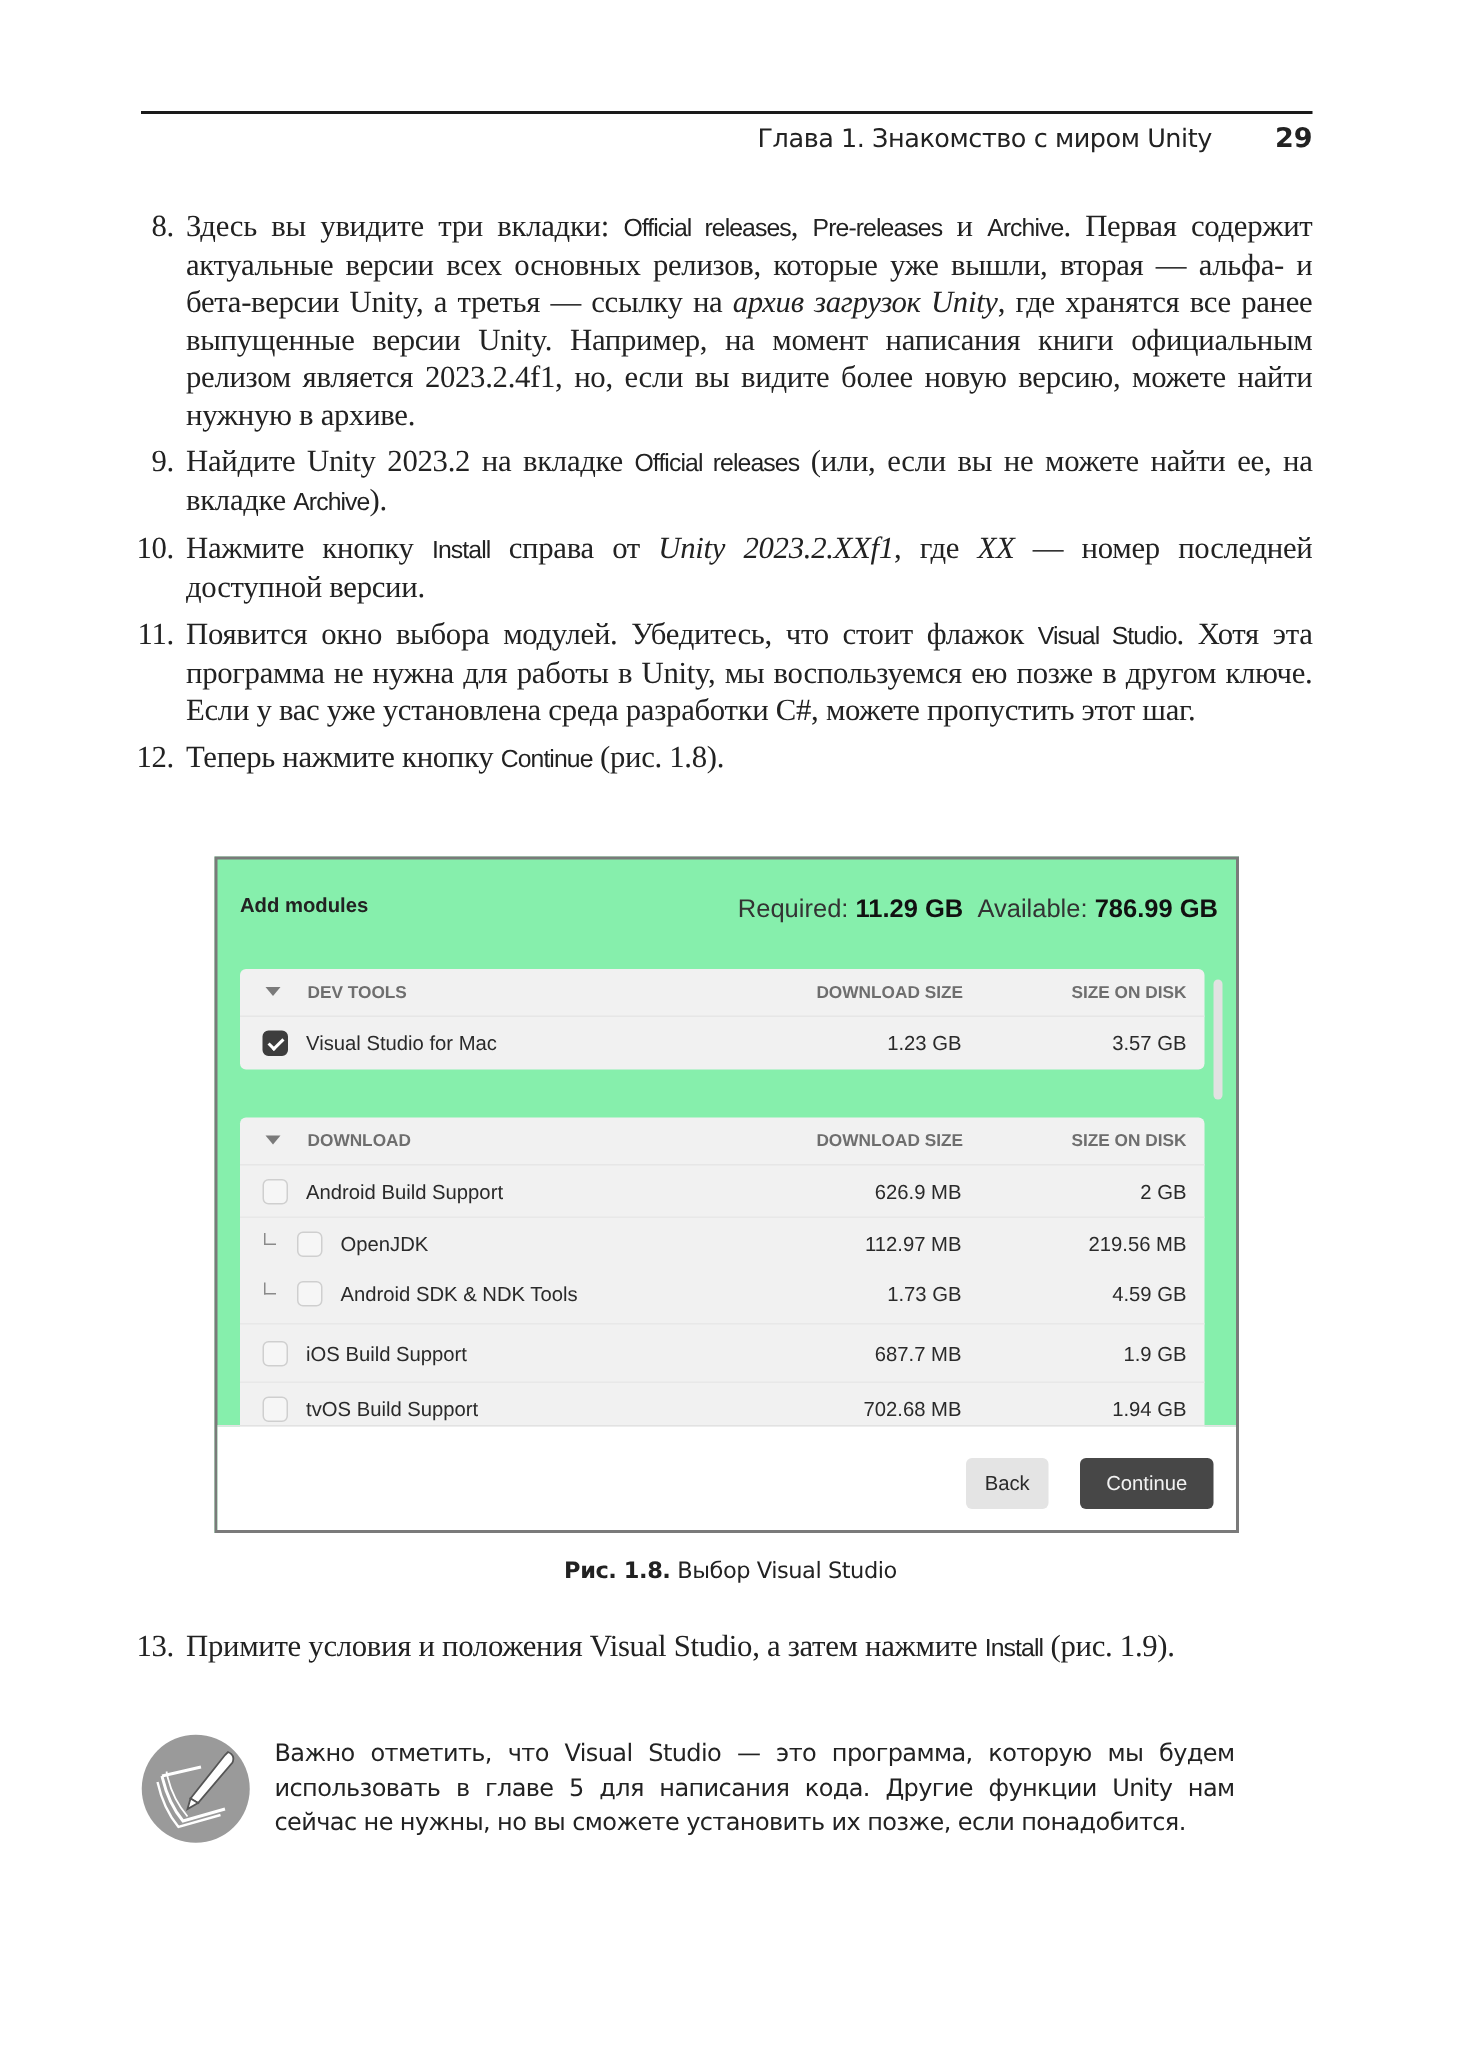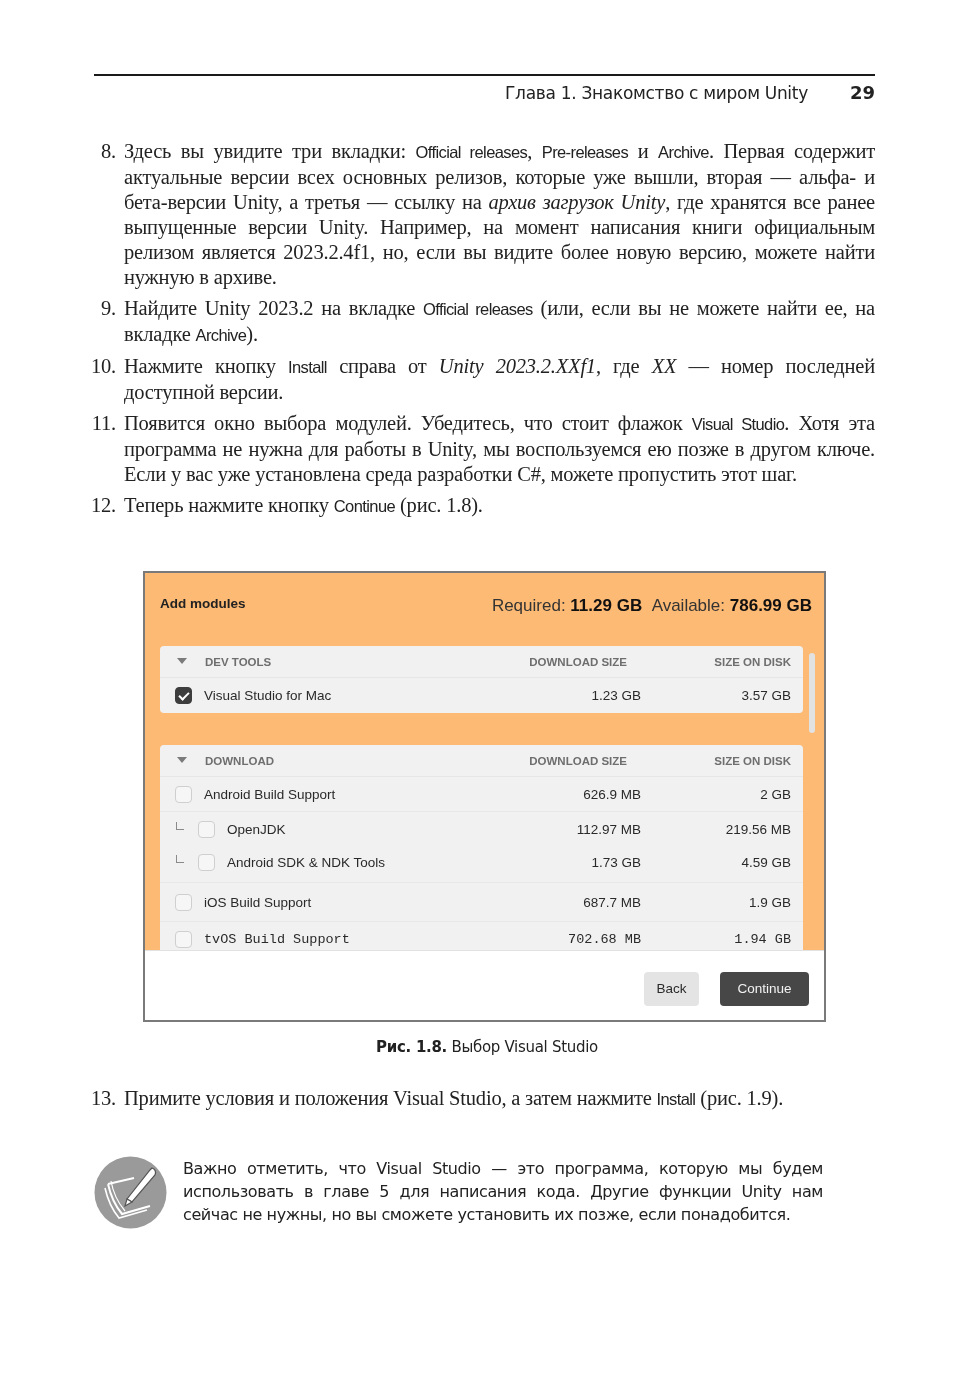--- a/index.html
+++ b/index.html
@@ -11,29 +11,29 @@
     .running-head .chapter { letter-spacing: -0.3px; }
     .running-head .pagenum { font-weight: bold; margin-left: 42px; font-size: 18px; }
 
     .list { position: absolute; left: 80px; width: 795px; }
     .item { position: relative; padding-left: 44px; font-size: 20.5px; line-height: 25px; text-align: justify; letter-spacing: -0.2px; }
     .item .num { position: absolute; left: 0; width: 36px; text-align: right; }
     .ui { font-family: "Liberation Sans", sans-serif; font-size: 16.5px; letter-spacing: -0.6px; }
     .it { font-style: italic; }
 
     
-    .dialog { position: absolute; left: 143px; top: 571px; width: 683px; height: 451px; border: 2px solid #7a7a7a; background: #fdba74; font-family: "Liberation Sans", sans-serif; color: #2a2a2a; }
+    .dialog { position: absolute; left: 143px; top: 571px; width: 683px; height: 451px; border: 2px solid #7a7a7a; background: #86efac; font-family: "Liberation Sans", sans-serif; color: #2a2a2a; }
     .dlg-title { position: absolute; left: 15px; top: 23px; font-size: 13.5px; font-weight: bold; color: #222; }
     .dlg-space { position: absolute; right: 12px; top: 23px; font-size: 17px; color: #333; }
     .dlg-space b { color: #111; }
     .section { position: absolute; left: 15px; width: 643px; background: #f1f1f1; border-radius: 4px; }
     .sec-head { position: relative; height: 32px; font-size: 11.5px; font-weight: bold; color: #6e6e6e; border-bottom: 1px solid #e6e6e6; }
     .sec-head .tri { position: absolute; left: 17px; top: 12px; width: 0; height: 0; border-left: 5px solid transparent; border-right: 5px solid transparent; border-top: 6px solid #7a7a7a; }
     .sec-head .lbl { position: absolute; left: 45px; top: 10px; }
-    .sec-head .dl { position: absolute; right: 176px; top: 10px; }
+    .sec-head .dl { position: absolute; right: 161px; top: 10px; }
     .sec-head .sd { position: absolute; right: 12px; top: 10px; }
     .row { position: relative; height: 35px; font-size: 13.5px; color: #2a2a2a; border-bottom: 1px solid #e8e8e8; }
     .row:last-child { border-bottom: none; }
     .row .cb { position: absolute; left: 15px; top: 9px; width: 17px; height: 17px; border: 1px solid #cfcfcf; border-radius: 4px; background: #f6f6f6; }
     .row .cb.checked { background: #3d3d3d; border-color: #3d3d3d; }
     .row .cb.checked::after { content: ""; position: absolute; left: 5px; top: 2px; width: 4px; height: 8px; border: solid #fff; border-width: 0 2px 2px 0; transform: rotate(45deg); }
     .row.child .cb { left: 38px; }
     .row .elbow { position: absolute; left: 16px; top: 10px; width: 8px; height: 8px; border-left: 1.5px solid #8a8a8a; border-bottom: 1.5px solid #8a8a8a; }
     .row .name { position: absolute; left: 44px; top: 10px; }
     .row.child .name { left: 67px; }
@@ -129,21 +129,21 @@
       <span class="name">Android SDK &amp; NDK Tools</span>
       <span class="dl">1.73 GB</span>
       <span class="sd">4.59 GB</span>
     </div>
     <div class="row" style="height:39px;">
       <span class="cb" style="top:11px;"></span>
       <span class="name" style="top:12px;">iOS Build Support</span>
       <span class="dl" style="top:12px;">687.7 MB</span>
       <span class="sd" style="top:12px;">1.9 GB</span>
     </div>
-    <div class="row" style="height:40px;font-family:Liberation Mono, monospace;">
+    <div class="row" style="height:40px;">
       <span class="cb"></span>
       <span class="name">tvOS Build Support</span>
       <span class="dl">702.68 MB</span>
       <span class="sd">1.94 GB</span>
     </div>
   </div>
 
   <div class="scrollbar"></div>
   <div class="footer-bg"></div>
   <div class="footer-line"></div>

